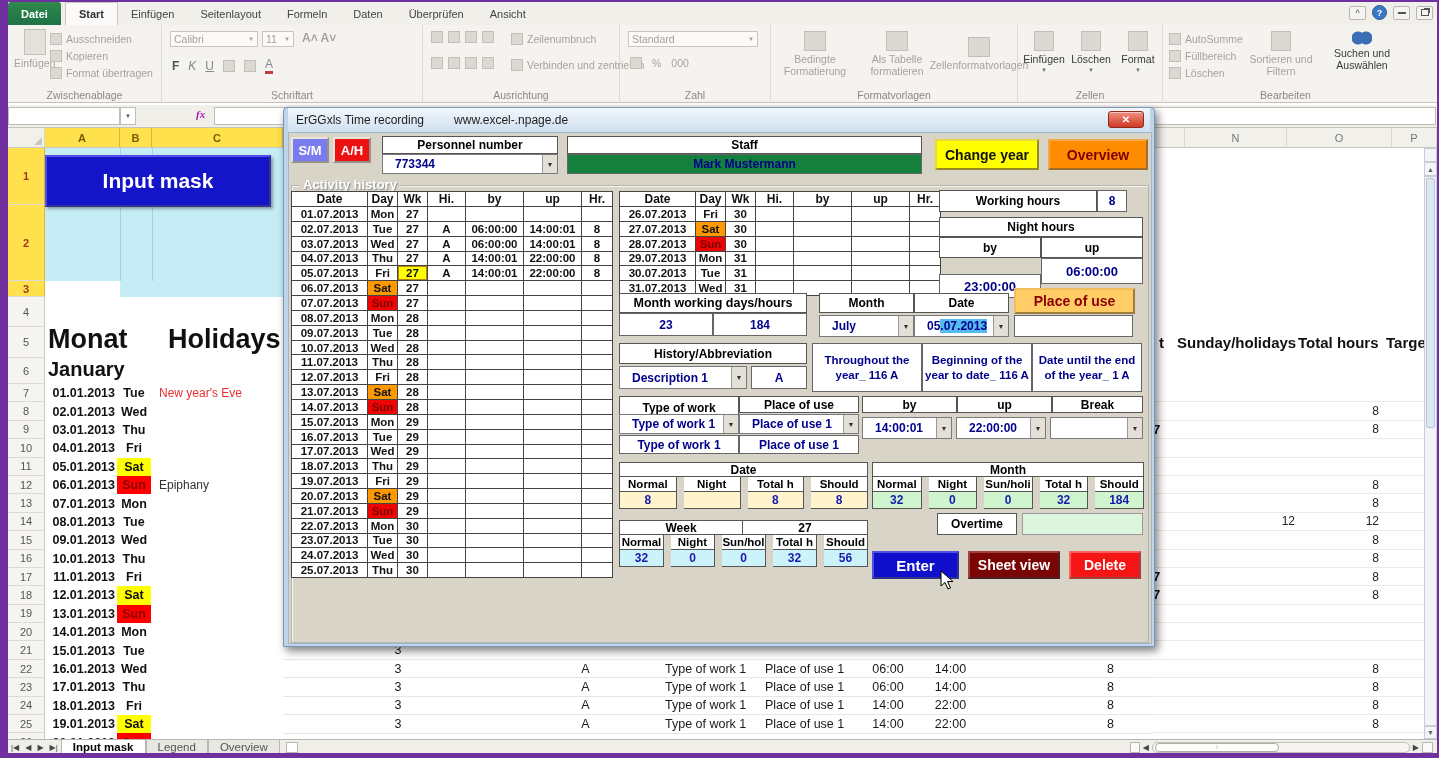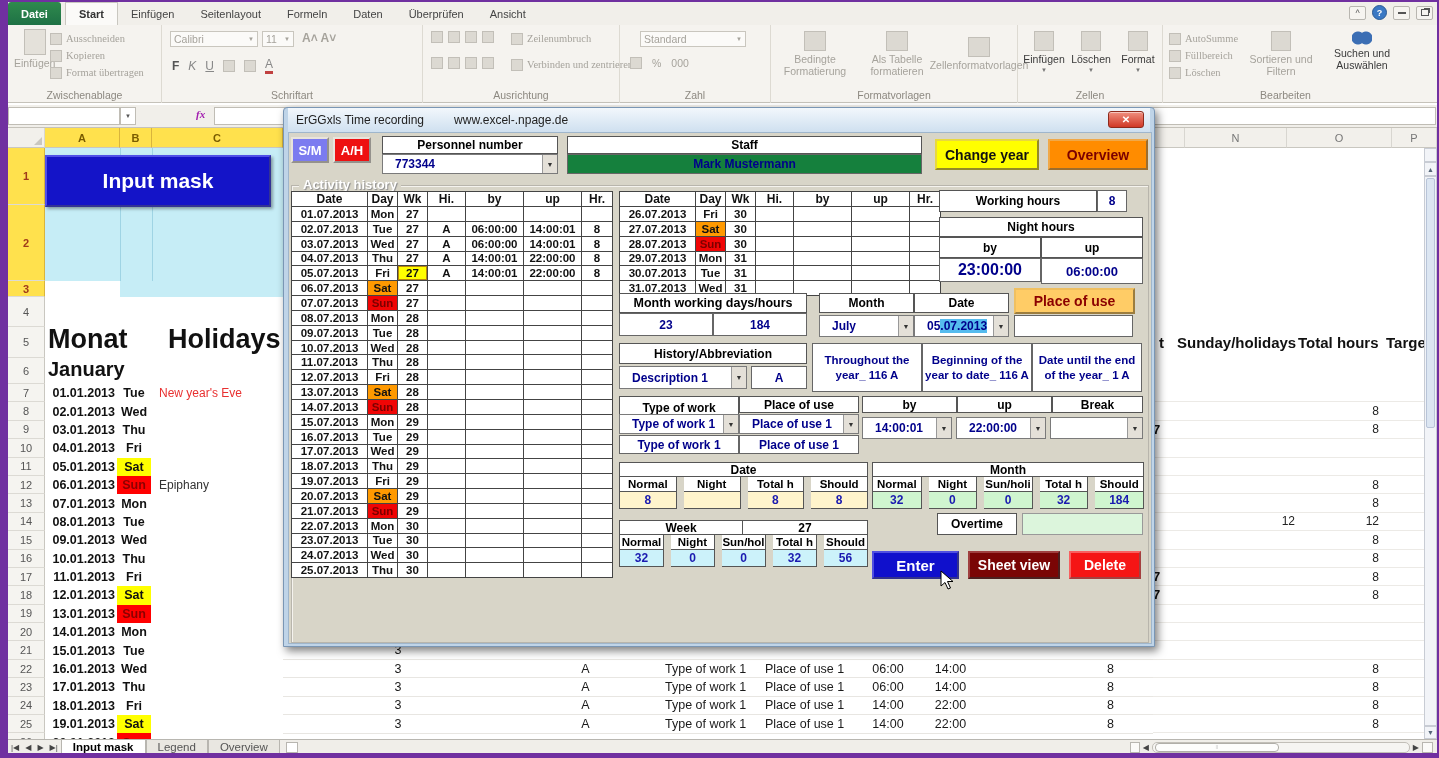--- a/index.html
+++ b/index.html
@@ -17,21 +17,21 @@
   .t-datei { background:linear-gradient(#2F8A4D,#1E7145); color:#fff; font-weight:bold; border-radius:3px 3px 0 0; margin-right:4px; }
   .t-active { background:#FBFAF8; border:1px solid #C9C7C0; border-bottom:none; font-weight:bold; color:#333; }
   #winicons { right:6px; top:5px; display:flex; gap:6px; z-index:41; }
   .wic { width:17px; height:14px; border:1px solid #B8B6B0; background:#F6F4F0; font-size:9px; color:#555; display:flex; align-items:center; justify-content:center; border-radius:2px; }
   .wic.help { background:#3B79C4; color:#fff; border-color:#2A5A94; border-radius:50%; width:15px; height:15px; font-weight:bold; }
   #ribbon { left:8px; top:25px; width:1429px; height:78px; background:#F5F3EF; border-bottom:1px solid #C5C2BA; z-index:3; }
   .rgroup { position:absolute; top:0; height:78px; border-right:1px solid #DDDAD2; }
   .rgname { position:absolute; bottom:2px; width:100%; text-align:center; font-size:10.5px; color:#8C8880; }
   .fade { color:#A6A39C; }
   .micon { width:12px; height:12px; background:#DCD9D2; border:1px solid #C2BFB8; display:inline-block; flex:none; }
-  .ritem { display:flex; align-items:center; gap:4px; font-size:10.5px; height:17px; white-space:nowrap;font-family:Liberation Serif, serif; }
+  .ritem { display:flex; align-items:center; gap:4px; font-size:10.5px; height:17px; white-space:nowrap; }
   .combo-r { background:#FBFAF8; border:1px solid #C9C6BE; font-size:10.5px; color:#A6A39C; display:flex; align-items:center; justify-content:space-between; padding:0 3px; height:16px; }
   .bigbtn { display:flex; flex-direction:column; align-items:center; font-size:10.5px; gap:2px; text-align:center; }
   .bigico { width:22px; height:26px; background:#E4E1DA; border:1px solid #C2BFB8; }
   .stack2 { width:80px; text-align:center; font-size:10.5px; line-height:1.15; display:flex; flex-direction:column; align-items:center; gap:2px; }
   .dark { color:#3A3A3A; }
   .binoc { width:20px; height:14px; background:radial-gradient(circle at 30% 50%, #3B6EB4 6px, transparent 7px), radial-gradient(circle at 70% 50%, #3B6EB4 6px, transparent 7px); }
 
   
   #fbar { left:8px; top:105px; width:1429px; height:23px; background:#F1EFEA; border-bottom:1px solid #C5C2BA; z-index:3; }
   .whitebox { background:#fff; border:1px solid #C0BDB5; }
@@ -222,21 +222,21 @@
           <span class="micon"></span>
       </div>
       <div class="abs ritem fade" style="left:88px;top:31px">
           <span class="micon"></span>
           <span>Verbinden und zentrieren</span>
         </div>
       <div class="rgname">Ausrichtung</div>
     </div>
 
     <div class="rgroup" style="left:612px;width:151px">
-      <div class="abs combo-r" style="left:20px;top:6px;width:106px">
+      <div class="abs combo-r" style="left:8px;top:6px;width:130px">
           <span>Standard</span>
           <span style="font-size:6px">▼</span>
         </div>
       <div class="abs flex fade" style="left:10px;top:32px;gap:10px;font-size:10.5px">
         <span class="micon"></span>
         <span>%</span>
         <span>000</span>
       </div>
       <div class="rgname">Zahl</div>
     </div>
@@ -1047,21 +1047,21 @@
             <div class="acell chr"></div>
           </div>
         </div>
 
       <div class="abs hcell" style="left:650px;top:57px;width:158px;height:22px">Working hours</div>
       <div class="abs vcell" style="left:808px;top:57px;width:30px;height:22px">8</div>
 
       <div class="abs hcell" style="left:650px;top:84px;width:204px;height:20px">Night hours</div>
       <div class="abs hcell" style="left:650px;top:104px;width:102px;height:21px">by</div>
       <div class="abs hcell" style="left:752px;top:104px;width:102px;height:21px">up</div>
-      <div class="abs vcell" style="left:650px;top:125px;width:102px;height:24px;font-size:16px">23:00:00</div>
+      <div class="abs vcell" style="left:650px;top:141px;width:102px;height:24px;font-size:13px">23:00:00</div>
       <div class="abs vcell" style="left:752px;top:125px;width:102px;height:26px;font-size:13px">06:00:00</div>
 
       <div class="abs btn3d" style="left:725px;top:155px;width:121px;height:26px;background:#FFCC66;color:#8B0000;font-size:14px;border-color:#F0C060">Place of use</div>
       <div class="abs vcell" style="left:725px;top:182px;width:119px;height:22px"></div>
 
       <div class="abs hcell" style="left:330px;top:160px;width:188px;height:20px;font-size:12.5px">Month working days/hours</div>
       <div class="abs vcell" style="left:330px;top:180px;width:94px;height:23px">23</div>
       <div class="abs vcell" style="left:424px;top:180px;width:94px;height:23px">184</div>
 
       <div class="abs hcell" style="left:530px;top:160px;width:95px;height:20px">Month</div>

